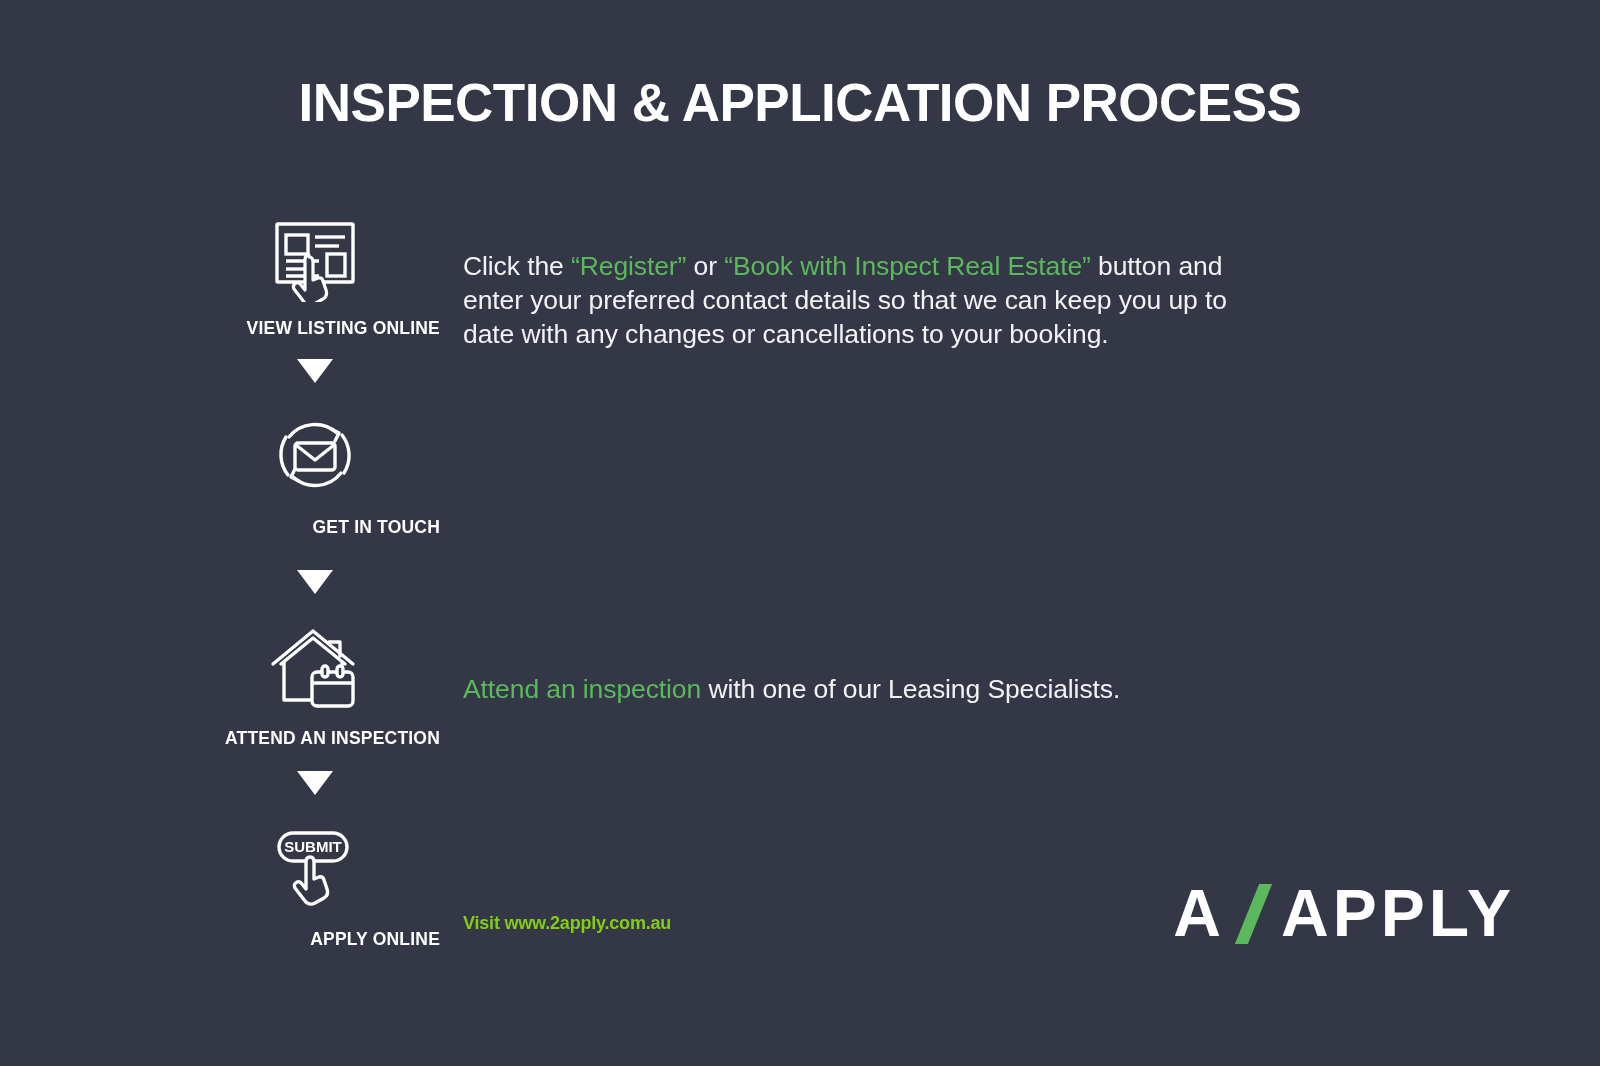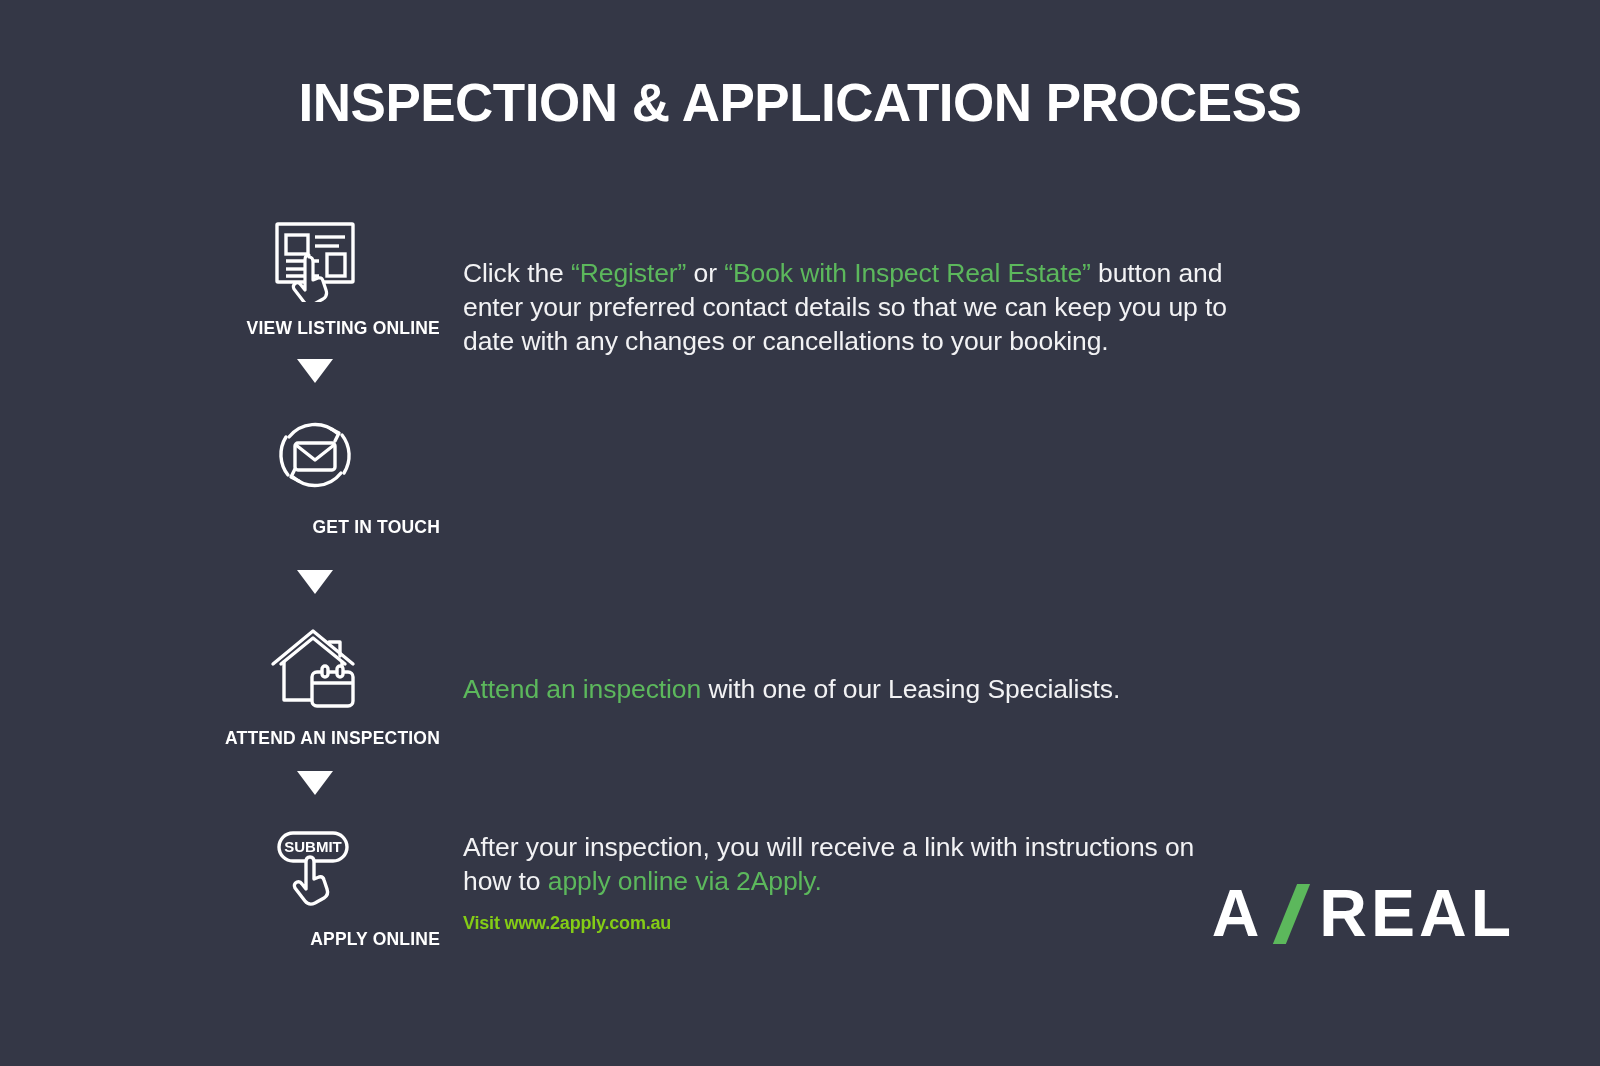--- a/index.html
+++ b/index.html
@@ -75,21 +75,21 @@
   .para {
     position:absolute;
     left:463px;
     width:770px;
     font-size:26.5px;
     line-height:1.28;
     color:#f2f2f4;
     letter-spacing:-0.1px;
   }
   .green { color:#5cb85c; }
-  #para-1 { top:257px; }
+  #para-1 { top:250px; }
   #para-2 { top:431px; }
   #para-3 { top:673px; }
   #para-4 { top:831px; }
 
   .visit {
     position:absolute;
     left:463px;
     top:913px;
     font-size:18px;
     font-weight:bold;
@@ -207,23 +207,22 @@
           <path d="M45 36 q4 0 4 5 v17 l5 -2 q4 -1 5 3 l3 9 q2 6 -3 9 l-9 5 q-6 3 -10 -2 l-10 -13 q-2 -4 2 -6 q3 -1 5 2 l4 5 v-27 q0 -5 4 -5z" fill="#343746" stroke="#ffffff" stroke-width="3.4" stroke-linejoin="round"></path>
         </svg>
       </div>
       <div class="step-label">APPLY ONLINE</div>
     </div>
 
   </div>
 
   <div class="para" id="para-1"><span>Click the </span><span class="green">“Register”</span><span> or </span><span class="green">“Book with Inspect Real Estate”</span><span> button and enter your preferred contact details so that we can keep you up to date with any changes or cancellations to your booking.</span></div>
   <div class="para" id="para-3"><span class="green">Attend an inspection</span><span> with one of our Leasing Specialists.</span></div>
-  <div class="para" id="para-4"><span>After your inspection, you will receive a link with instructions on how to </span><span class="green">apply online via 2Apply.</span></div>
 
   <div class="visit">Visit www.2apply.com.au</div>
 
   <div class="logo">
     <span>A</span>
     <span class="slash"></span>
-    <span class="word">REAL</span>
+    <span class="word">APPLY</span>
   </div>
 
 </div>
 
 </body></html>

